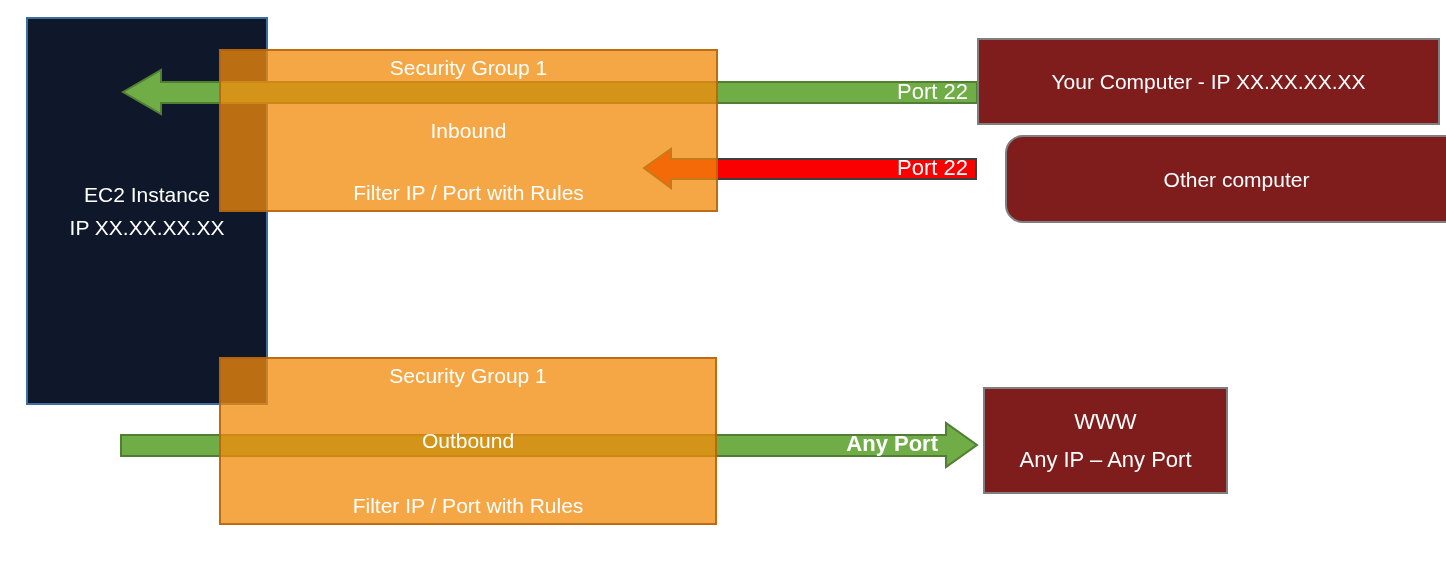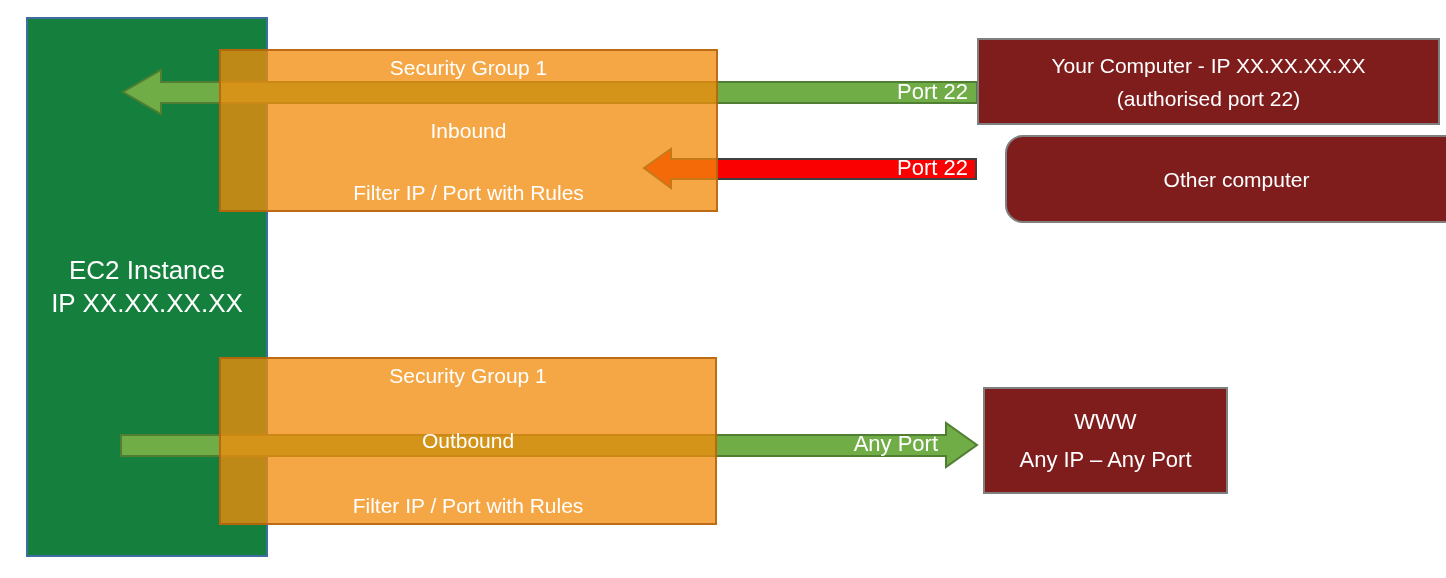--- a/index.html
+++ b/index.html
@@ -4,23 +4,23 @@
 <style>
   html,body { margin:0; padding:0; background:#ffffff; }
   .stage {
     position:relative; width:1446px; height:578px; background:#ffffff;
     font-family:"Liberation Sans", sans-serif; overflow:hidden;
   }
   .box { position:absolute; box-sizing:border-box; display:flex; flex-direction:column;
          align-items:center; justify-content:center; text-align:center; color:#ffffff; }
 
   
-  .ec2 { left:26px; top:17px; width:242px; height:540px;
-         background:#15803d; border:2px solid #3C6E9F; z-index:1;
-         font-size:26px; line-height:33px; }
+  .ec2 { left:26px; top:17px; width:242px; height:388px;
+         background:#0f172a; border:2px solid #3C6E9F; z-index:1;
+         font-size:21px; line-height:33px; }
 
   
   .arrow-svg { position:absolute; z-index:2; }
   .arrow-inbound-ok   { left:120px; top:67px; }
   .arrow-inbound-bad  { left:641px; top:146px; }
   .arrow-outbound     { left:119px; top:420px; }
 
   
   .sg { position:absolute; box-sizing:border-box; z-index:3;
         background:rgba(243,139,10,0.76); border:2px solid rgba(177,98,12,0.85);
@@ -35,21 +35,21 @@
   .your-computer  { left:977px; top:38px;  width:463px; height:87px; }
   .other-computer { left:1005px; top:135px; width:463px; height:88px;border-radius:18px; }
   .www-box        { left:983px; top:387px; width:245px; height:107px;
                     font-size:22px; line-height:38px; }
 
   
   .arrow-label { position:absolute; z-index:4; color:#ffffff; font-size:22px;
                  line-height:24px; text-align:right; width:248px; }
   .lbl-inbound-ok  { left:720px; top:80px; }
   .lbl-inbound-bad { left:720px; top:156px; }
-  .lbl-outbound    { left:690px; top:432px; }
+  .lbl-outbound    { left:690px; top:432px;font-weight:bold; }
 </style>
 </head>
 <body>
 
 <div class="stage">
 
   <div class="box ec2">
     <span>EC2 Instance</span>
     <span>IP XX.XX.XX.XX</span>
   </div>
@@ -73,21 +73,20 @@
   </div>
 
   <div class="sg sg-outbound">
     <span>Security Group 1</span>
     <span>Outbound</span>
     <span>Filter IP / Port with Rules</span>
   </div>
 
   <div class="box grey your-computer">
     <span>Your Computer - IP XX.XX.XX.XX</span>
-    <span>(authorised port 22)</span>
   </div>
 
   <div class="box grey other-computer">
     <span>Other computer</span>
   </div>
 
   <div class="box grey www-box">
     <span>WWW</span>
     <span>Any IP – Any Port</span>
   </div>

